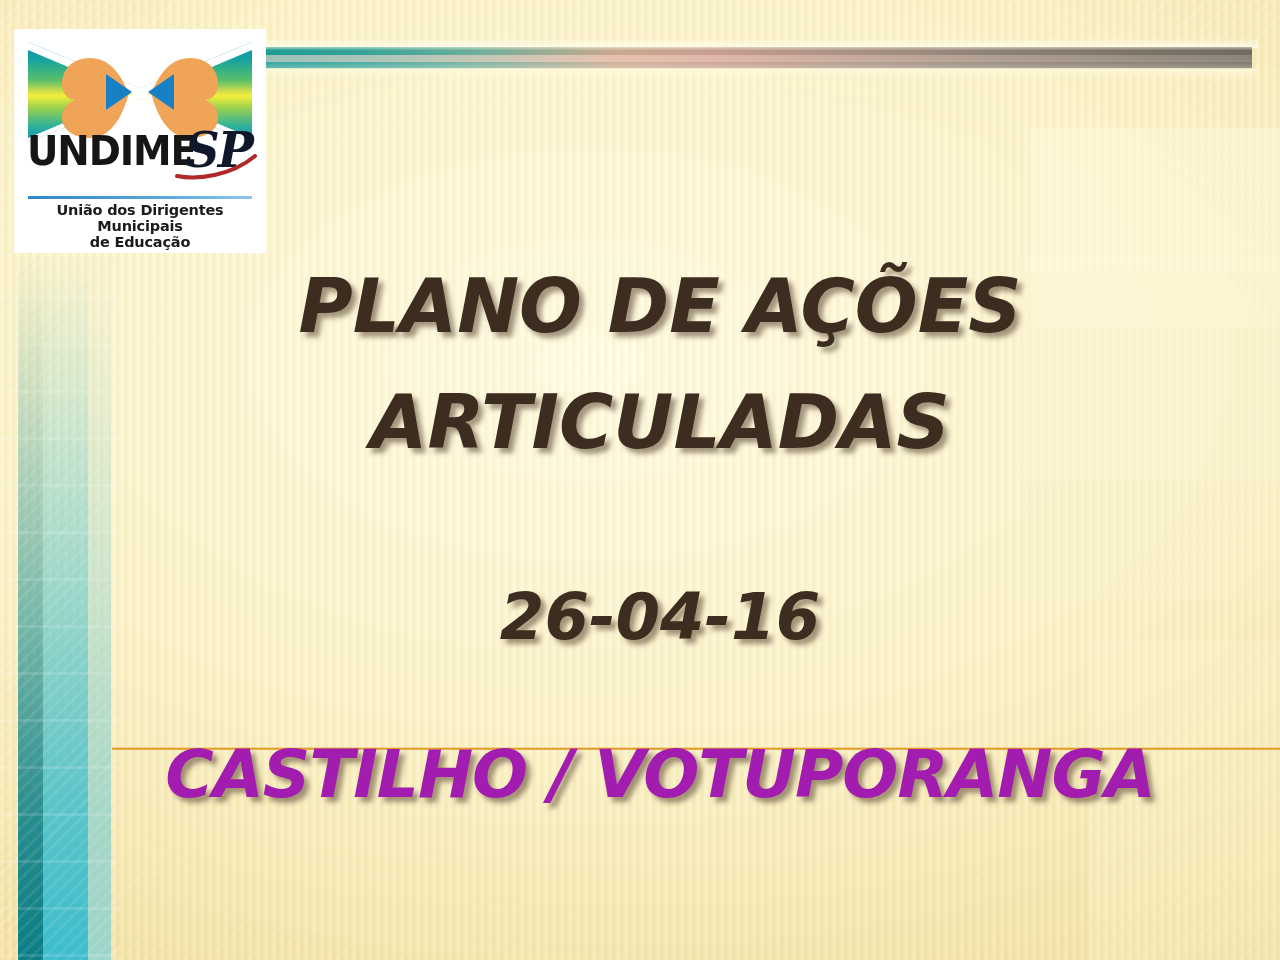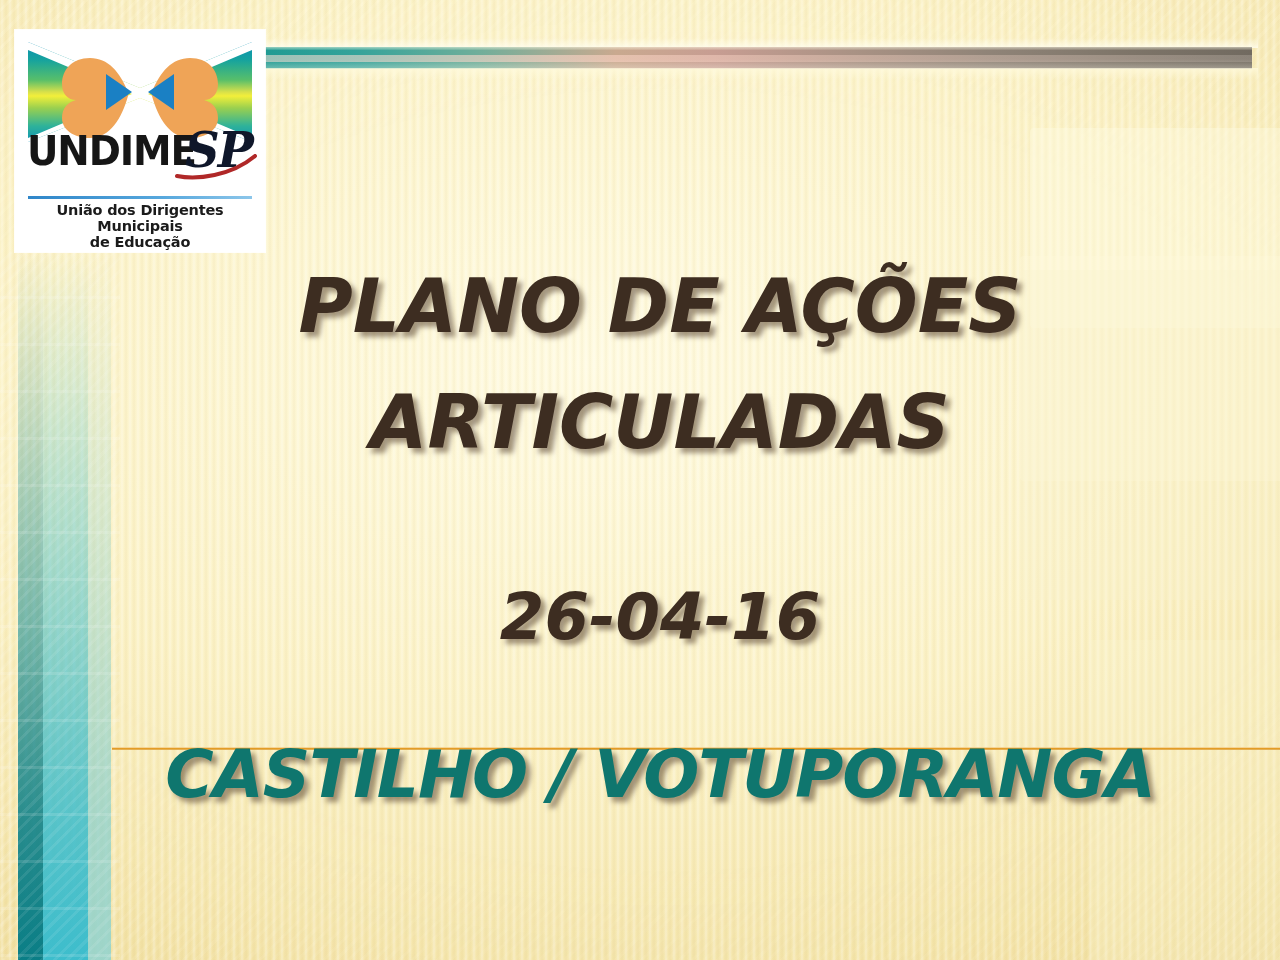--- a/index.html
+++ b/index.html
@@ -326,21 +326,21 @@
     white-space: nowrap;
   }
   .place-line {
     margin-top: 82px;
     font-family: "DejaVu Sans", sans-serif;
     font-weight: bold;
     font-style: italic;
     font-size: 66px;
     line-height: 78px;
     letter-spacing: -1px;
-    color: #0f766e;
+    color: #a21caf;
     text-shadow: 5px 5px 5px rgba(90,70,50,0.55);
     white-space: nowrap;
   }
 </style>
 </head>
 <body>
 
 <div class="slide">
 
   <div class="bg-base"></div>

